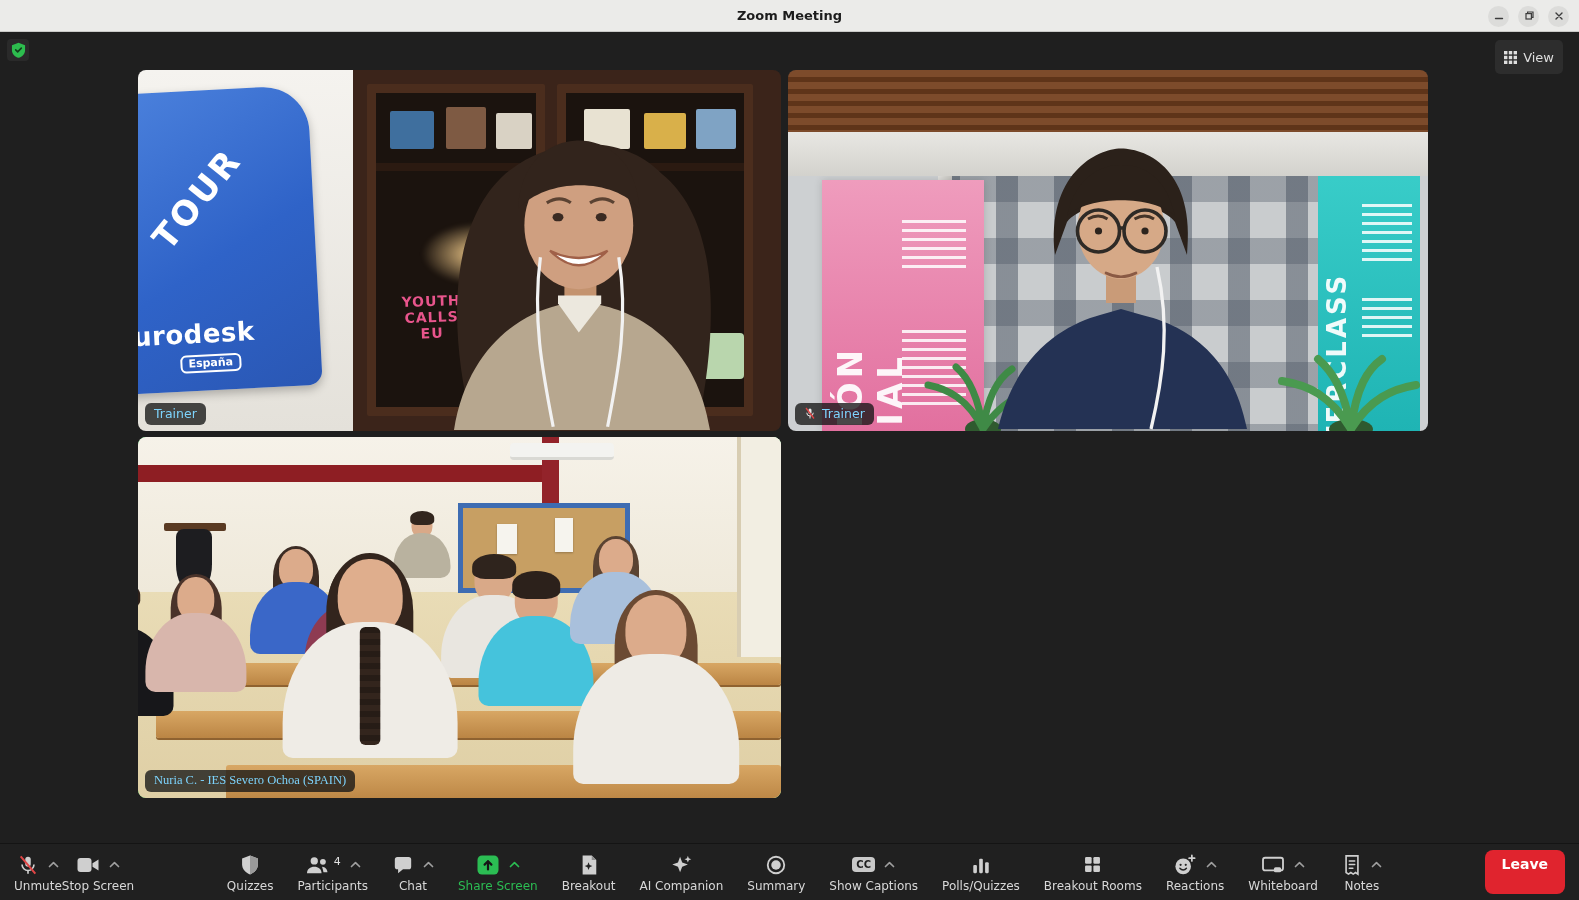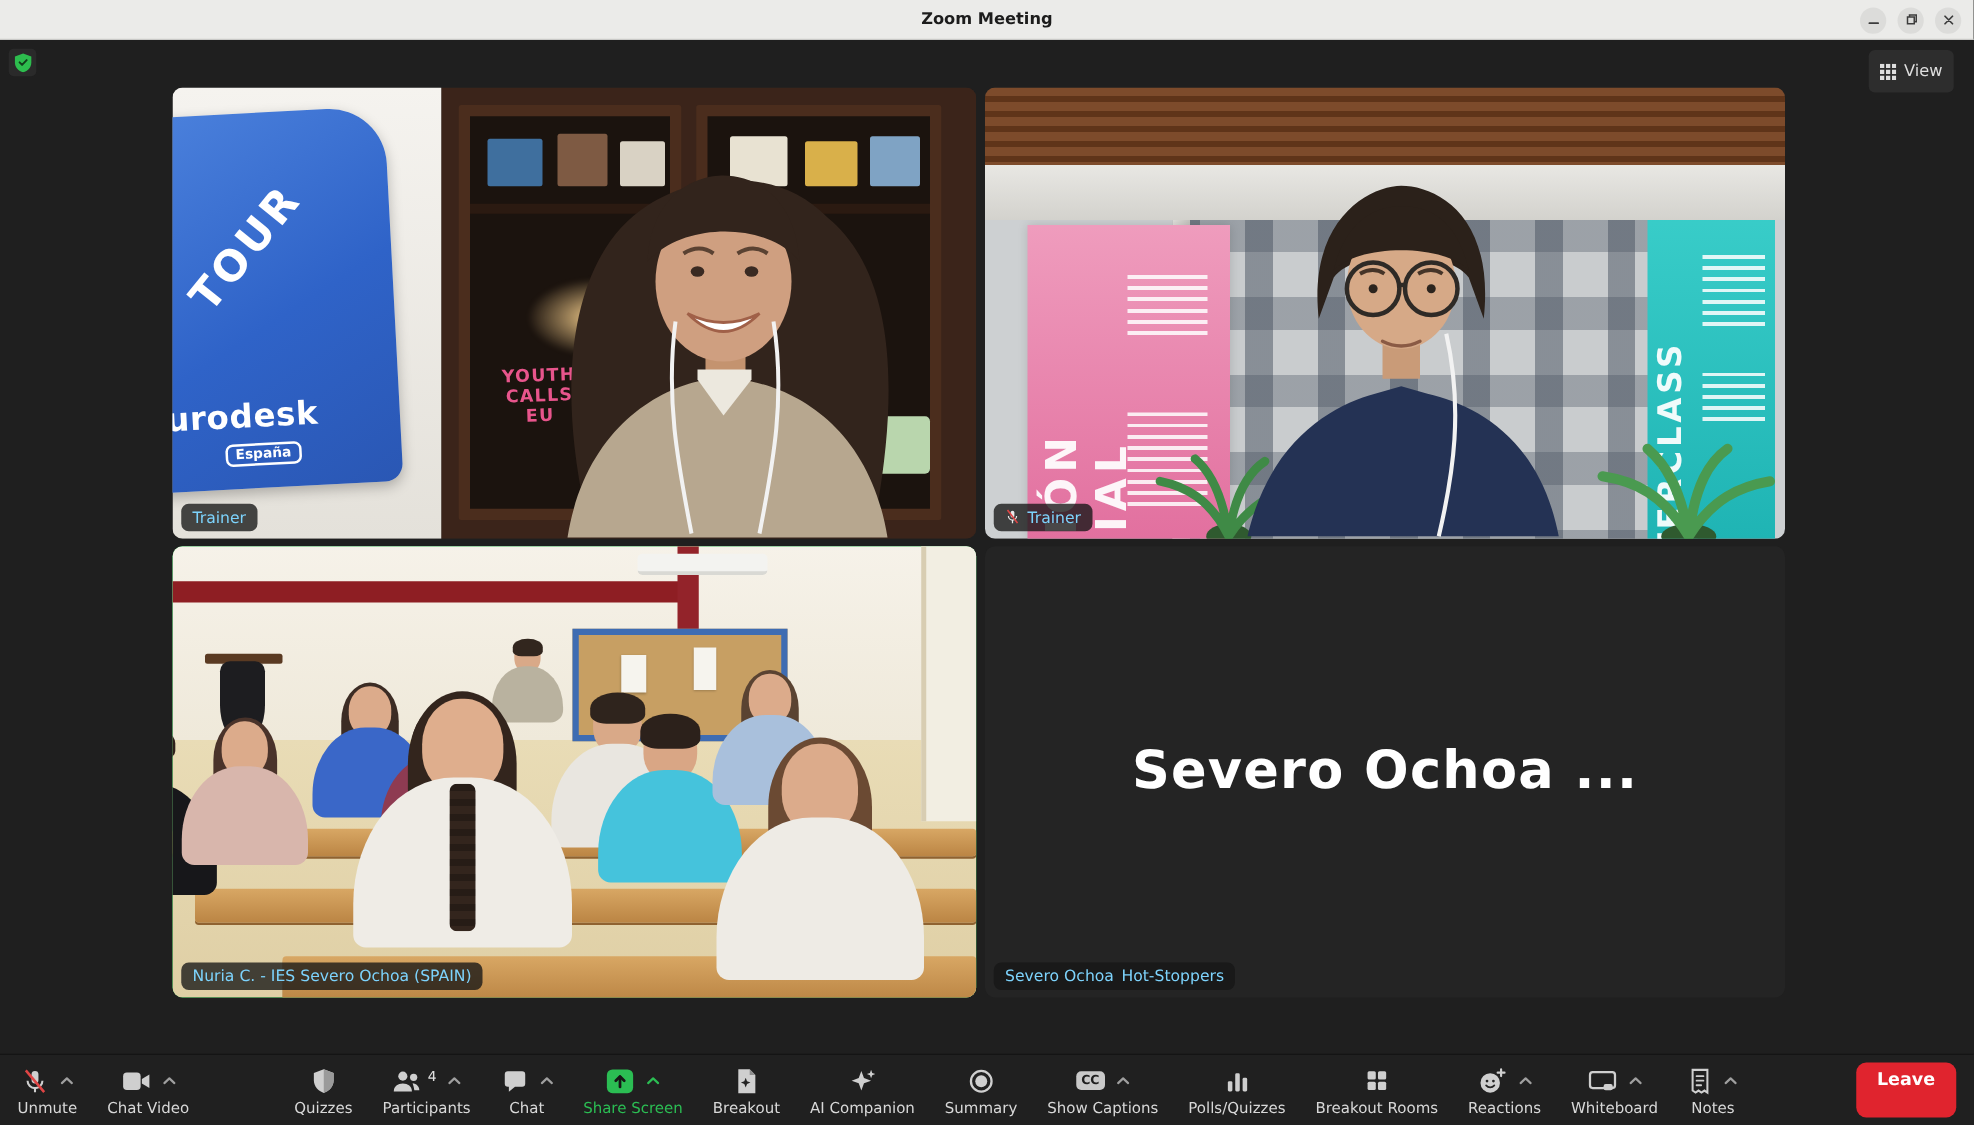--- a/index.html
+++ b/index.html
@@ -20,21 +20,21 @@
   .stage { position:absolute; top:32px; left:0; right:0; bottom:57px; background:#1f1f1f; }
   .shield-btn { position:absolute; left:7px; top:7px; width:22px; height:22px; background:#2a2a2a;
     border:none; border-radius:4px; display:flex; align-items:center; justify-content:center; }
   .view-btn { position:absolute; right:16px; top:8px; height:34px; background:#2d2d2d; border:none;
     border-radius:5px; color:#dedede; font-size:13px; display:flex; align-items:center; gap:6px; padding:0 9px;
     font-family:inherit; }
 
   .grid { position:absolute; left:138px; top:38px; width:1290px; height:728px;
     display:grid; grid-template-columns:643px 640px; grid-template-rows:361px 361px; column-gap:7px; row-gap:6px; }
   .tile { position:relative; overflow:hidden; border-radius:8px; background:#232323; }
-  .tile.active { outline:3px solid #2ed157; outline-offset:-3px; }
+  .tile.active { outline:3px solid #2ed157; outline-offset:-3px;font-family:Liberation Serif, serif; }
 
   .name-pill { position:absolute; left:7px; bottom:6px; z-index:9; background:rgba(22,22,22,.78);
     color:#7dd3fc; font-size:12.5px; padding:3px 9px 4px; border-radius:6px; display:flex; align-items:center; gap:6px;
     white-space:nowrap; }
   .name-pill .mic-off { display:inline-flex; }
 
   
   .t1-wall { position:absolute; left:0; top:0; width:215px; height:100%; background:linear-gradient(180deg,#f5f3ef,#e4e1da); }
   .t1-banner { position:absolute; left:-28px; top:20px; width:205px; height:300px; transform:rotate(-3deg);
     background:linear-gradient(150deg,#4c82dd 0%,#2f63c8 55%,#2a57b4 100%); border-radius:12px 46px 14px 12px;
@@ -105,21 +105,21 @@
     background-image:repeating-linear-gradient(180deg,rgba(0,0,0,.25) 0 6px,transparent 6px 12px); }
 
   
   .t4 { background:#242424; }
   .t4-name { position:absolute; left:0; right:0; top:50%; transform:translateY(-54%); text-align:center;
     color:#fff; font-weight:bold; font-size:42px; letter-spacing:1px; }
 
   
   .toolbar { position:absolute; left:0; right:0; bottom:0; height:57px; background:#202020;
     border-top:1px solid #141414; display:flex; align-items:center; padding:0 14px; }
-  .tb-left { display:flex; gap:24px; }
+  .tb-left { display:flex; }
   .tb-mid { flex:1; display:flex; justify-content:center; gap:24px; }
   .tb-item { display:flex; flex-direction:column; align-items:center; cursor:default; }
   .tb-row { height:26px; display:flex; align-items:center; gap:9px; }
   .tb-ico { display:inline-flex; align-items:center; }
   .tb-label { font-size:12px; color:#d8d8d8; margin-top:1px; white-space:nowrap; }
   .tb-item.active .tb-label { color:#2bbd53; }
   .tb-chev { display:inline-flex; color:#9f9f9f; }
   .tb-item.active .tb-chev { color:#2bbd53; }
   .tb-badge { font-size:11px; color:#e0e0e0; margin-left:-4px; align-self:flex-start; padding-top:3px; }
   .cc-chip { background:#c9c9c9; color:#1e1e1e; font-weight:bold; font-size:10px; border-radius:4px; padding:2px 4px; }
@@ -349,27 +349,20 @@
             <i class="hair"></i>
             <i class="head"></i>
             <i class="body"></i>
           </div>
 
         <div class="name-pill">
           <span>Nuria C. - IES Severo Ochoa (SPAIN)</span>
         </div>
       </div>
 
-      <div class="tile t4">
-        <div class="t4-name">Severo Ochoa ...</div>
-        <div class="name-pill">
-          <span>Severo Ochoa</span>
-          <span>Hot-Stoppers</span>
-        </div>
-      </div>
 
     </div>
   </div>
 
   <div class="toolbar">
     <div class="tb-left" id="tb-left">
         <div class="tb-item">
           <div class="tb-row">
             <span class="tb-ico">
               <svg width="22" height="22" viewBox="0 0 24 24">
@@ -394,21 +387,21 @@
                 <rect x="1.5" y="3" width="14" height="14" rx="3" fill="#cfcfcf"></rect>
                 <path d="M16.5 8.2l6-3.6v10.8l-6-3.6z" fill="#cfcfcf"></path>
               </svg>
             </span>
             <span class="tb-chev">
               <svg width="11" height="7" viewBox="0 0 11 7">
                 <path d="M1.5 5.5l4-3.8 4 3.8" stroke="currentColor" stroke-width="1.7" fill="none" stroke-linecap="round" stroke-linejoin="round"></path>
               </svg>
             </span>
           </div>
-          <div class="tb-label">Chat Video</div>
+          <div class="tb-label">Stop Screen</div>
         </div>
       </div>
     <div class="tb-mid" id="tb-mid">
         <div class="tb-item">
           <div class="tb-row">
             <span class="tb-ico">
               <svg width="20" height="22" viewBox="0 0 24 26">
                 <path d="M12 1.5l9.5 3.6v7c0 6-4.2 10.3-9.5 12.2C6.7 22.4 2.5 18.1 2.5 12.1v-7z" fill="#cfcfcf"></path>
                 <path d="M12 1.5l9.5 3.6v7c0 6-4.2 10.3-9.5 12.2z" fill="#9a9a9a"></path>
               </svg>

